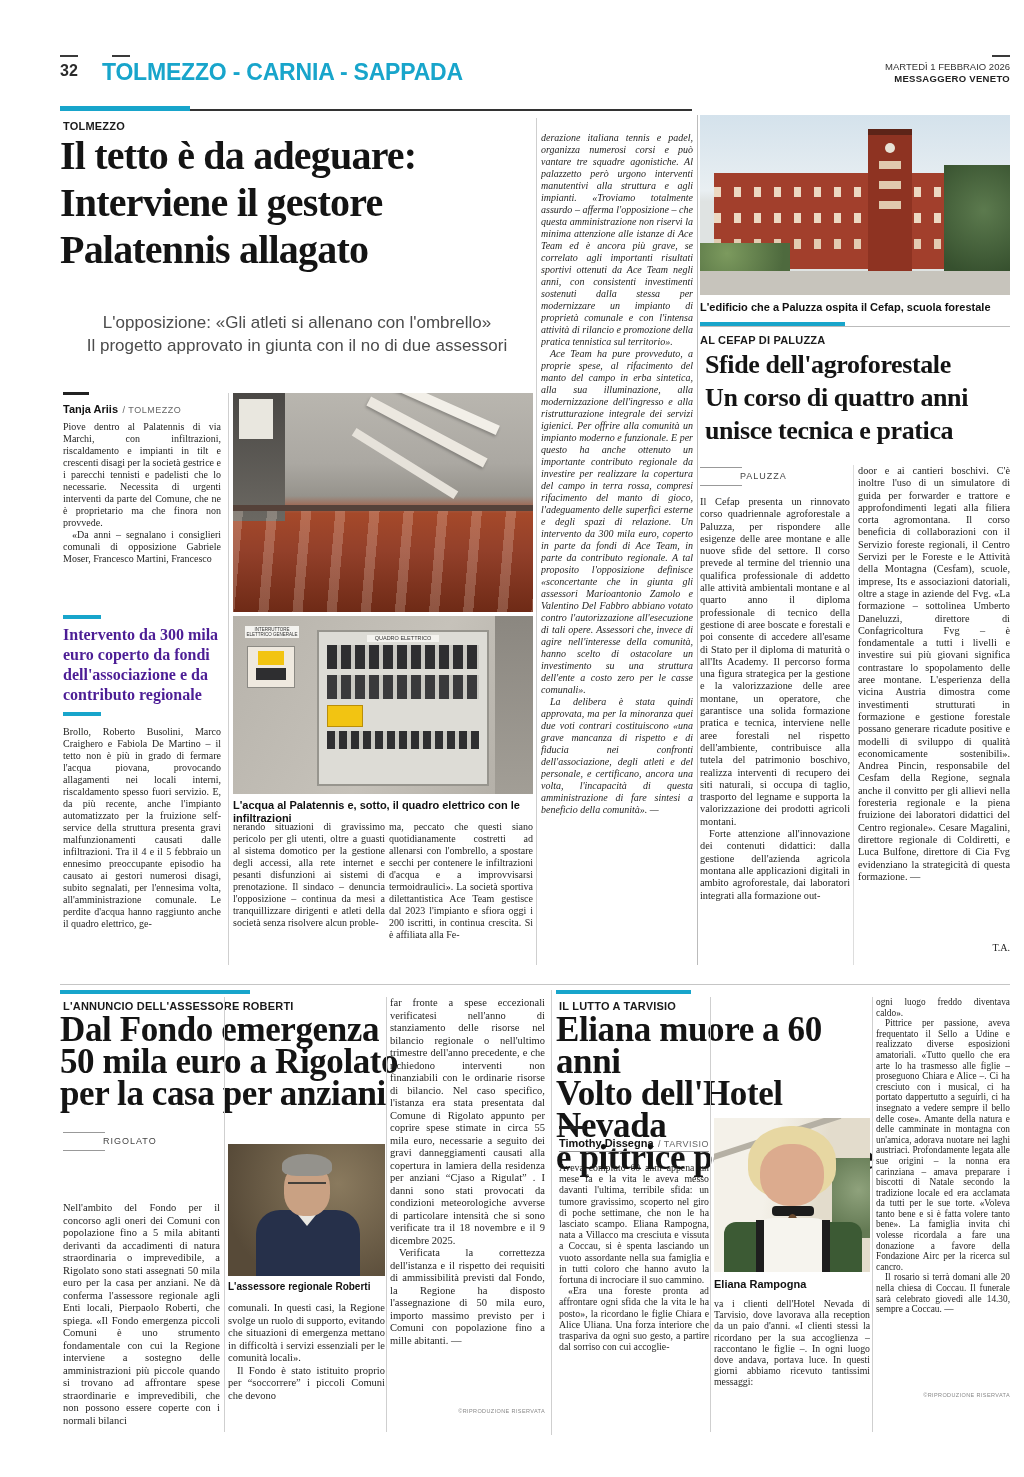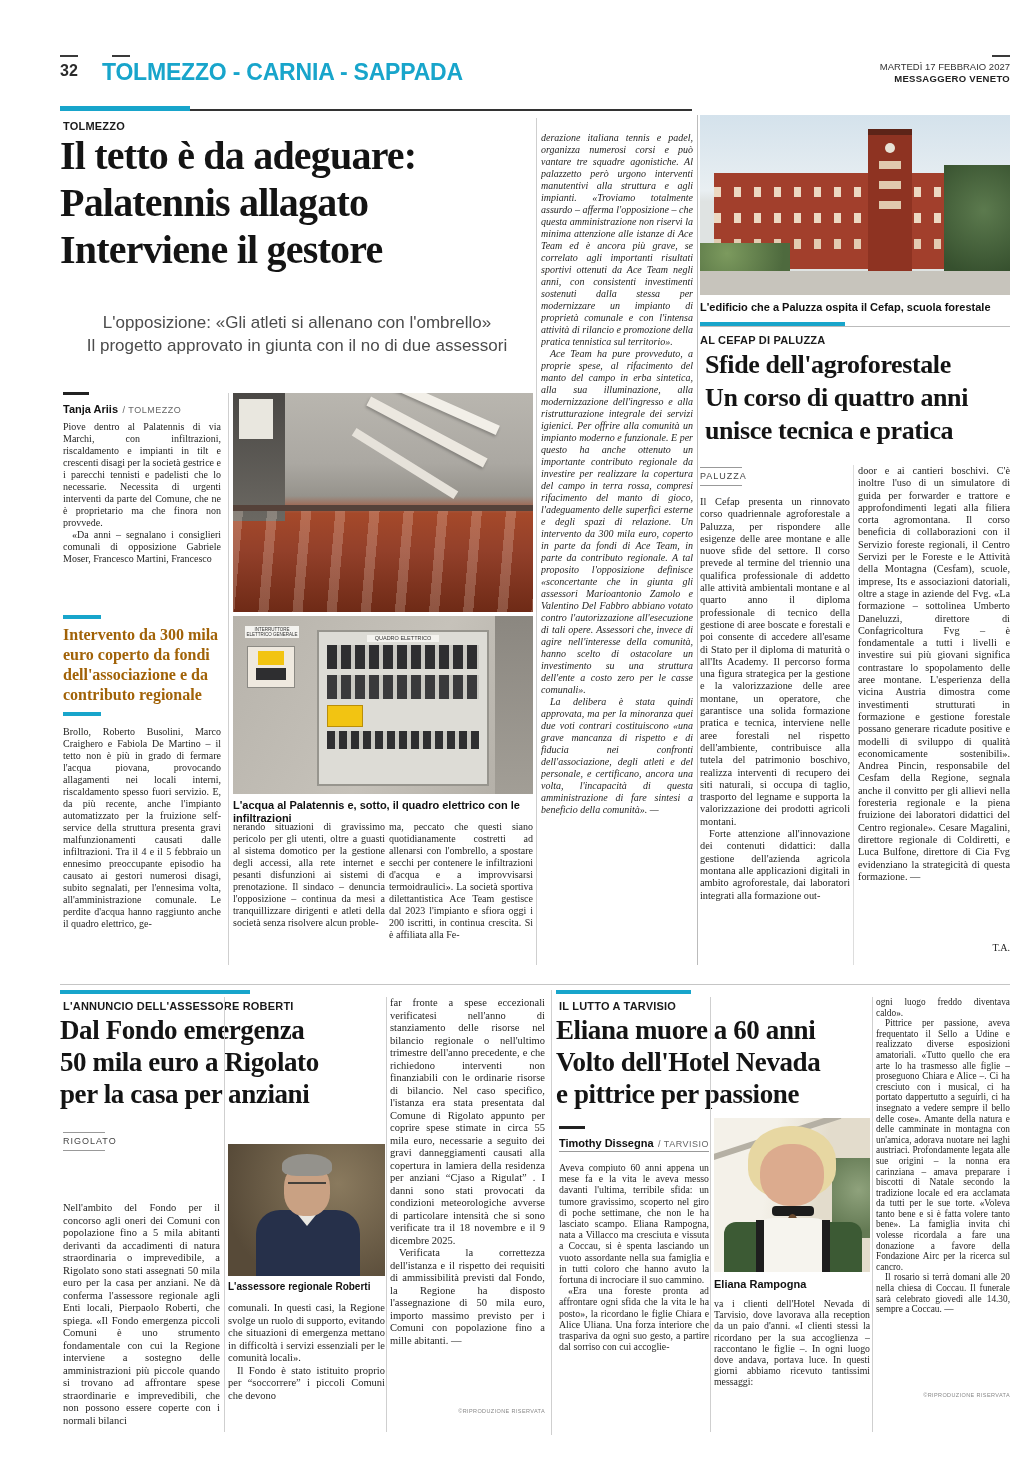--- a/index.html
+++ b/index.html
@@ -8,36 +8,36 @@
   .abs{position:absolute;}
   .rule-h{background:#c5c5c5;height:1px;}
   .rule-v{background:#cfcfcf;width:1px;}
   .tick{background:#3a3a3a;height:2px;width:18px;}
   .accent-bar{background:#18a5cb;height:5px;}
   .kicker{font-size:11px;font-weight:bold;letter-spacing:.2px;color:#1a1a1a;}
   .headline{font-family:"Liberation Serif","DejaVu Serif",serif;font-weight:bold;color:#141414;letter-spacing:-.8px;}
   .headline span{display:block;}
   .hl-main{font-size:40px;line-height:47px;}
   .hl-sec{font-size:26px;line-height:33px;letter-spacing:-.4px;}
-  .hl-bot{font-size:27px;line-height:32px;letter-spacing:-.4px;}
+  .hl-bot{font-size:35px;line-height:32px;letter-spacing:-.4px;}
   .standfirst{font-size:17px;line-height:23px;color:#4c4c4c;}
   .byline-bar{width:26px;height:3px;background:#222;}
   .byline-name{font-size:11px;font-weight:bold;color:#111;}
   .byline-loc{font-size:9px;color:#666;letter-spacing:.5px;}
   .body-text{font-family:"Liberation Serif","DejaVu Serif",serif;text-align:justify;color:#1e1e1c;overflow:hidden;}
   .bt-pala{font-size:10px;line-height:12px;}
   .bt-cefap{font-size:10.3px;line-height:12.3px;}
   .bt-rigo{font-size:10.5px;line-height:12.5px;}
   .bt-tarv{font-size:9.8px;line-height:11.2px;}
   .bt-tarv3{font-size:9.3px;line-height:10.6px;}
   .body-text p{margin:0;}
   .body-text p.ind{text-indent:9px;}
-  .pullquote{font-family:"Liberation Serif","DejaVu Serif",serif;font-size:16px;line-height:20px;font-weight:bold;color:#a16207;}
+  .pullquote{font-family:"Liberation Serif","DejaVu Serif",serif;font-size:16px;line-height:20px;font-weight:bold;color:#4c1d95;}
   .caption{font-size:11px;font-weight:bold;color:#111;line-height:13px;}
-  .loc-label{font-size:9px;letter-spacing:1px;color:#444;}
+  .loc-label{font-size:9px;letter-spacing:1px;color:#444;margin-left:40px;}
   .loc-line{width:42px;height:1px;background:#999;}
   .signature{font-family:"Liberation Serif","DejaVu Serif",serif;font-size:10px;color:#222;text-align:right;}
   .copyright{font-size:5.5px;color:#888;letter-spacing:.4px;text-align:right;}
   .photo{overflow:hidden;}
   .ph-el{position:absolute;}
   .masthead-box{text-align:right;line-height:12px;}
   .m-date{font-size:9.5px;color:#333;}
   .m-brand{font-size:9.5px;font-weight:bold;color:#222;letter-spacing:.3px;}
   .pagenum{font-size:16px;font-weight:bold;color:#2b2b2b;}
   .section-title{font-size:23px;font-weight:bold;color:#18a5cb;letter-spacing:-.2px;}
@@ -47,31 +47,31 @@
 <body>
 
 <div id="page">
 
   <div class="abs tick" style="left:60px;top:55px;"></div>
   <div class="abs tick" style="left:112px;top:55px;"></div>
   <div class="abs tick" style="left:992px;top:55px;"></div>
   <div class="abs pagenum" style="left:60px;top:62px;">32</div>
   <div class="abs section-title" style="left:102px;top:59px;">TOLMEZZO - CARNIA - SAPPADA</div>
   <div class="abs masthead-box" style="left:760px;top:61px;width:250px;">
-    <div class="m-date">MARTEDÌ 17 FEBBRAIO 2027</div>
+    <div class="m-date">MARTEDÌ 1 FEBBRAIO 2026</div>
     <div class="m-brand">MESSAGGERO VENETO</div>
   </div>
   <div class="abs" style="left:60px;top:109px;width:632px;height:1.5px;background:#333;"></div>
   <div class="abs accent-bar" style="left:60px;top:106px;width:130px;"></div>
 
   <div class="abs kicker" style="left:63px;top:120px;">TOLMEZZO</div>
   <div class="abs headline hl-main" style="left:60px;top:132px;width:480px;">
     <span>Il tetto è da adeguare:</span>
+    <span>Interviene il gestore</span>
     <span>Palatennis allagato</span>
-    <span>Interviene il gestore</span>
   </div>
   <div class="abs standfirst" style="left:62px;top:311px;width:470px;text-align:center;">
     <div>L'opposizione: «Gli atleti si allenano con l'ombrello»</div>
     <div>Il progetto approvato in giunta con il no di due assessori</div>
   </div>
 
   <div class="abs rule-v" style="left:228px;top:393px;height:572px;"></div>
   <div class="abs rule-v" style="left:536px;top:118px;height:847px;"></div>
   <div class="abs rule-v" style="left:697px;top:115px;height:850px;background:#bbb;"></div>
 

